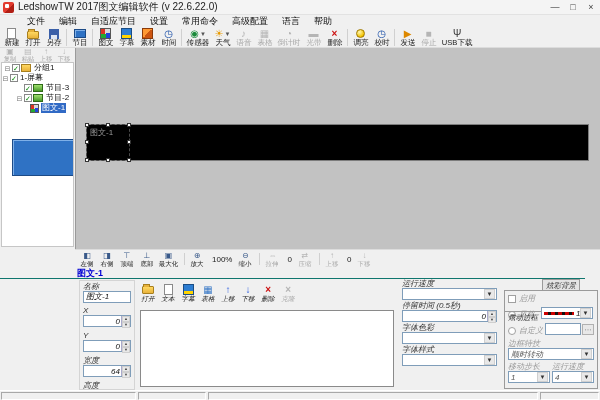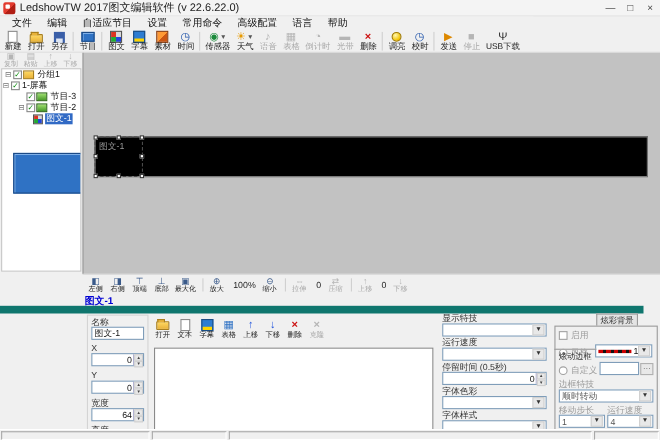--- a/index.html
+++ b/index.html
@@ -14,21 +14,21 @@
 
   
   .titlebar { left:0; top:0; width:600px; height:15px; background:#f4f4f4; border-bottom:1px solid #e2e2e2; display:flex; align-items:center; }
   .app-icon { width:11px; height:11px; margin:0 4px 0 3px; background:linear-gradient(135deg,#e23a2e 55%,#b01e14 55%); border-radius:2px; position:relative; }
   .app-icon::after { content:""; position:absolute; left:2px; top:2px; width:4px; height:4px; background:#fff; border-radius:1px; }
   .title-text { font-size:10px; color:#222; }
   .win-controls { margin-left:auto; display:flex; }
   .win-btn { width:18px; height:13px; text-align:center; line-height:12px; font-size:9px; color:#444; }
 
   
-  .menubar { left:0; top:15px; width:485px; height:13px; background:#f0f0f0; display:flex; align-items:center; padding-left:4px; }
+  .menubar { left:0; top:15px; width:485px; height:13px; background:#f0f0f0; display:flex; align-items:center; padding-left:20px; }
   .menu-item { padding:0 7px; font-size:9px; line-height:13px; color:#111; }
 
   
   .toolbar1 { left:0; top:28px; width:600px; height:20px; background:#f0f0f0; border-bottom:1px solid #dcdcdc; display:flex; align-items:stretch; padding-left:1px; }
   .tbtn { display:flex; flex-direction:column; align-items:center; justify-content:flex-start; padding:0 2px; min-width:21px; }
   .tbtn .lbl { font-size:8px; line-height:8px; white-space:nowrap; color:#222; transform:scale(0.95); }
   .tbtn.disabled .lbl { color:#a8a8a8; }
   .tbtn.disabled .g { color:#b5b5b5 !important; }
   .tsep { width:1px; background:#d0d0d0; margin:1px 2px; }
   .icw { height:12px; display:flex; align-items:center; justify-content:center; }
@@ -79,21 +79,21 @@
   .abtn .g { font-size:8px; line-height:8px; color:#3a5a8a; }
   .abtn .lbl { font-size:7px; line-height:7px; color:#222; white-space:nowrap; transform:scale(0.92); }
   .abtn.disabled .g { color:#b5b5b5; }
   .abtn.disabled .lbl { color:#a8a8a8; }
   .aval { font-size:8px; color:#222; margin:0 4px; }
   .asep { width:1px; height:12px; background:#d0d0d0; margin:0 3px; }
 
   .area-tab { left:77px; top:267px; font-size:9px; font-weight:bold; color:#0000d4; }
 
   
-  .bottom { left:0; top:278px; width:585px; height:112px; background:#f0f0f0; border-top:7px solid #0f766e; }
+  .bottom { left:0; top:278px; width:585px; height:112px; background:#f0f0f0; border-top:1px solid #0f766e;font-style:italic; }
 
   .fieldlbl { font-size:8px; color:#333; line-height:9px; }
   .fieldlbl.dim { color:#9a9a9a; }
   .txt { background:#fff; border:1px solid #7f9db9; height:12px; font-size:8px; line-height:10px; padding:0 2px; color:#111; overflow:hidden; }
   .spin { background:#fff; border:1px solid #7f9db9; height:12px; display:flex; align-items:center; }
   .spin .val { flex:1; text-align:right; font-size:8px; padding-right:1px; }
   .spin .btns { width:9px; height:10px; display:flex; flex-direction:column; border-left:1px solid #aac; }
   .spin .btns div { flex:1; background:#e8e8e8; border:1px solid #cfcfcf; font-size:4px; line-height:4px; text-align:center; color:#444; }
   .dd { background:#fff; border:1px solid #7f9db9; height:12px; display:flex; align-items:center; }
   .dd .val { flex:1; font-size:8px; padding-left:2px; white-space:nowrap; overflow:hidden; }
@@ -496,27 +496,20 @@
             <span class="g" style="font-weight:bold">×</span>
           </div>
         <span class="lbl">克隆</span>
       </div>
     </div>
     <div class="clist"></div>
   </div>
 
   <div class="effect">
     <div class="row">
-      <div class="fieldlbl">显示特技</div>
-      <div class="dd">
-        <span class="val"></span>
-        <span class="arrow">▼</span>
-      </div>
-    </div>
-    <div class="row">
       <div class="fieldlbl">运行速度</div>
       <div class="dd">
         <span class="val"></span>
         <span class="arrow">▼</span>
       </div>
     </div>
     <div class="row">
       <div class="fieldlbl">停留时间 (0.5秒)</div>
       <div class="spin">
         <span class="val">0</span>

